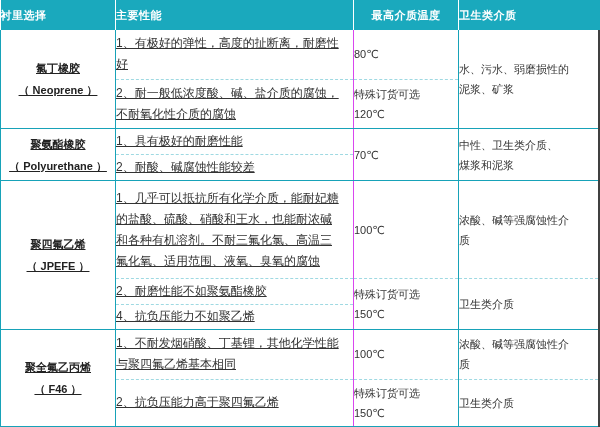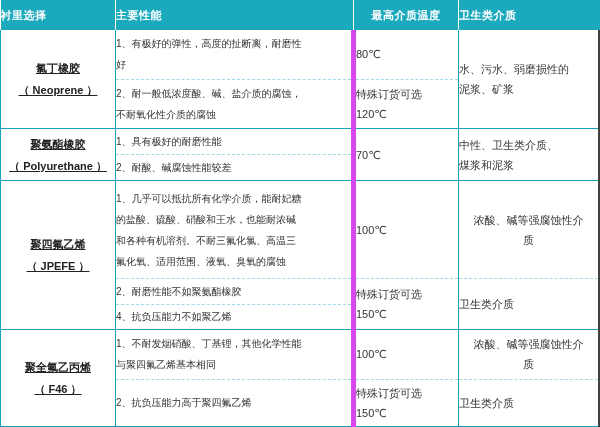--- a/index.html
+++ b/index.html
@@ -47,25 +47,26 @@
     font-size: 11px;
     font-weight: bold;
     color: #222222;
     line-height: 22px;
     border-right: 1px solid #17a2b8;
     border-bottom: 1px solid #17a2b8;
     padding: 4px 2px;
     text-decoration: underline;
   }
   .col-perf {
-    font-size: 10px;
+    font-size: 12px;
     color: #333333;
     line-height: 21px;
     padding: 7px 10px 7px 12px;
-    border-right: 5px solid #d946ef;
+    border-right: 1px solid #d946ef;
+    text-decoration: underline;
   }
   .col-perf.solid-b {
     border-bottom: 1px solid #17a2b8;
   }
   .col-perf.dash-b {
     border-bottom: 1px dashed #9fd9e2;
   }
   .col-temp {
     font-size: 11px;
     color: #333333;
@@ -84,21 +85,20 @@
     font-size: 11px;
     color: #333333;
     line-height: 20px;
     padding: 6px 10px 6px 12px;
   }
   .col-range.solid-b {
     border-bottom: 1px solid #17a2b8;
   }
   .col-range.dash-b {
     border-bottom: 1px dashed #9fd9e2;
-    text-align: center;
   }
   .mat-line2 {
     display: block;
   }
   .perf-line {
     display: block;
   }
   .outer-left {
     border-left: 1px solid #17a2b8;
   }

